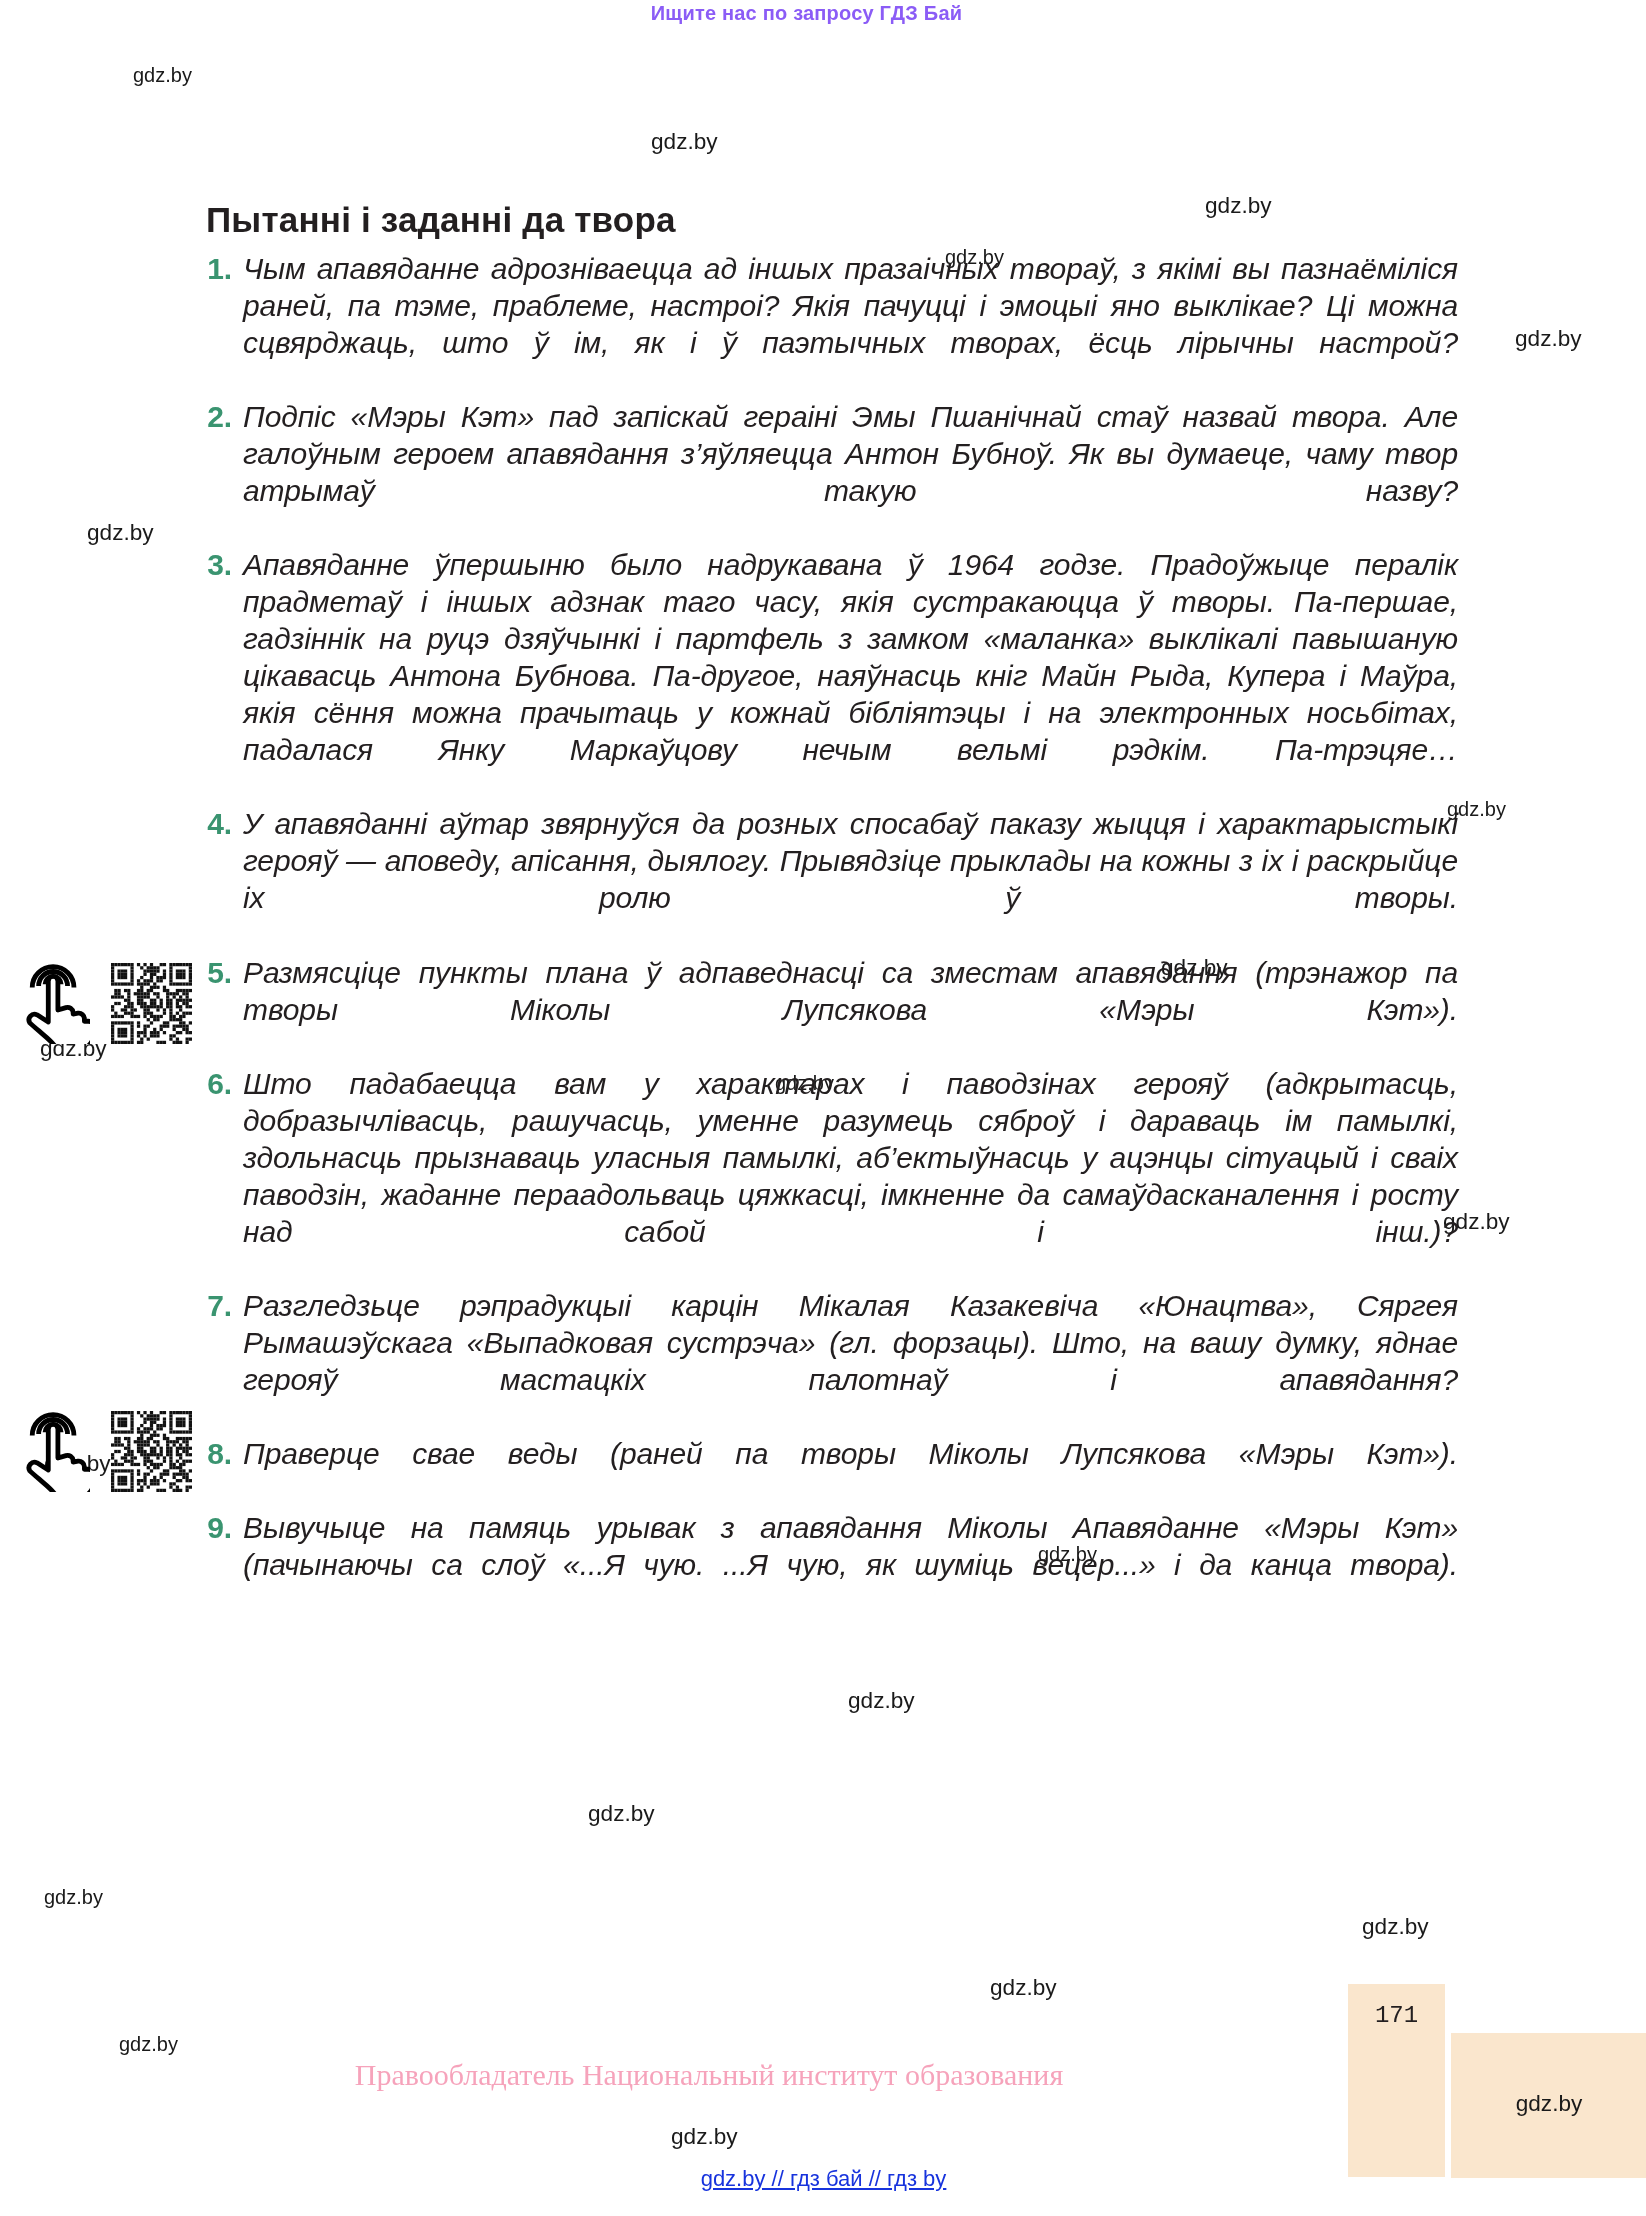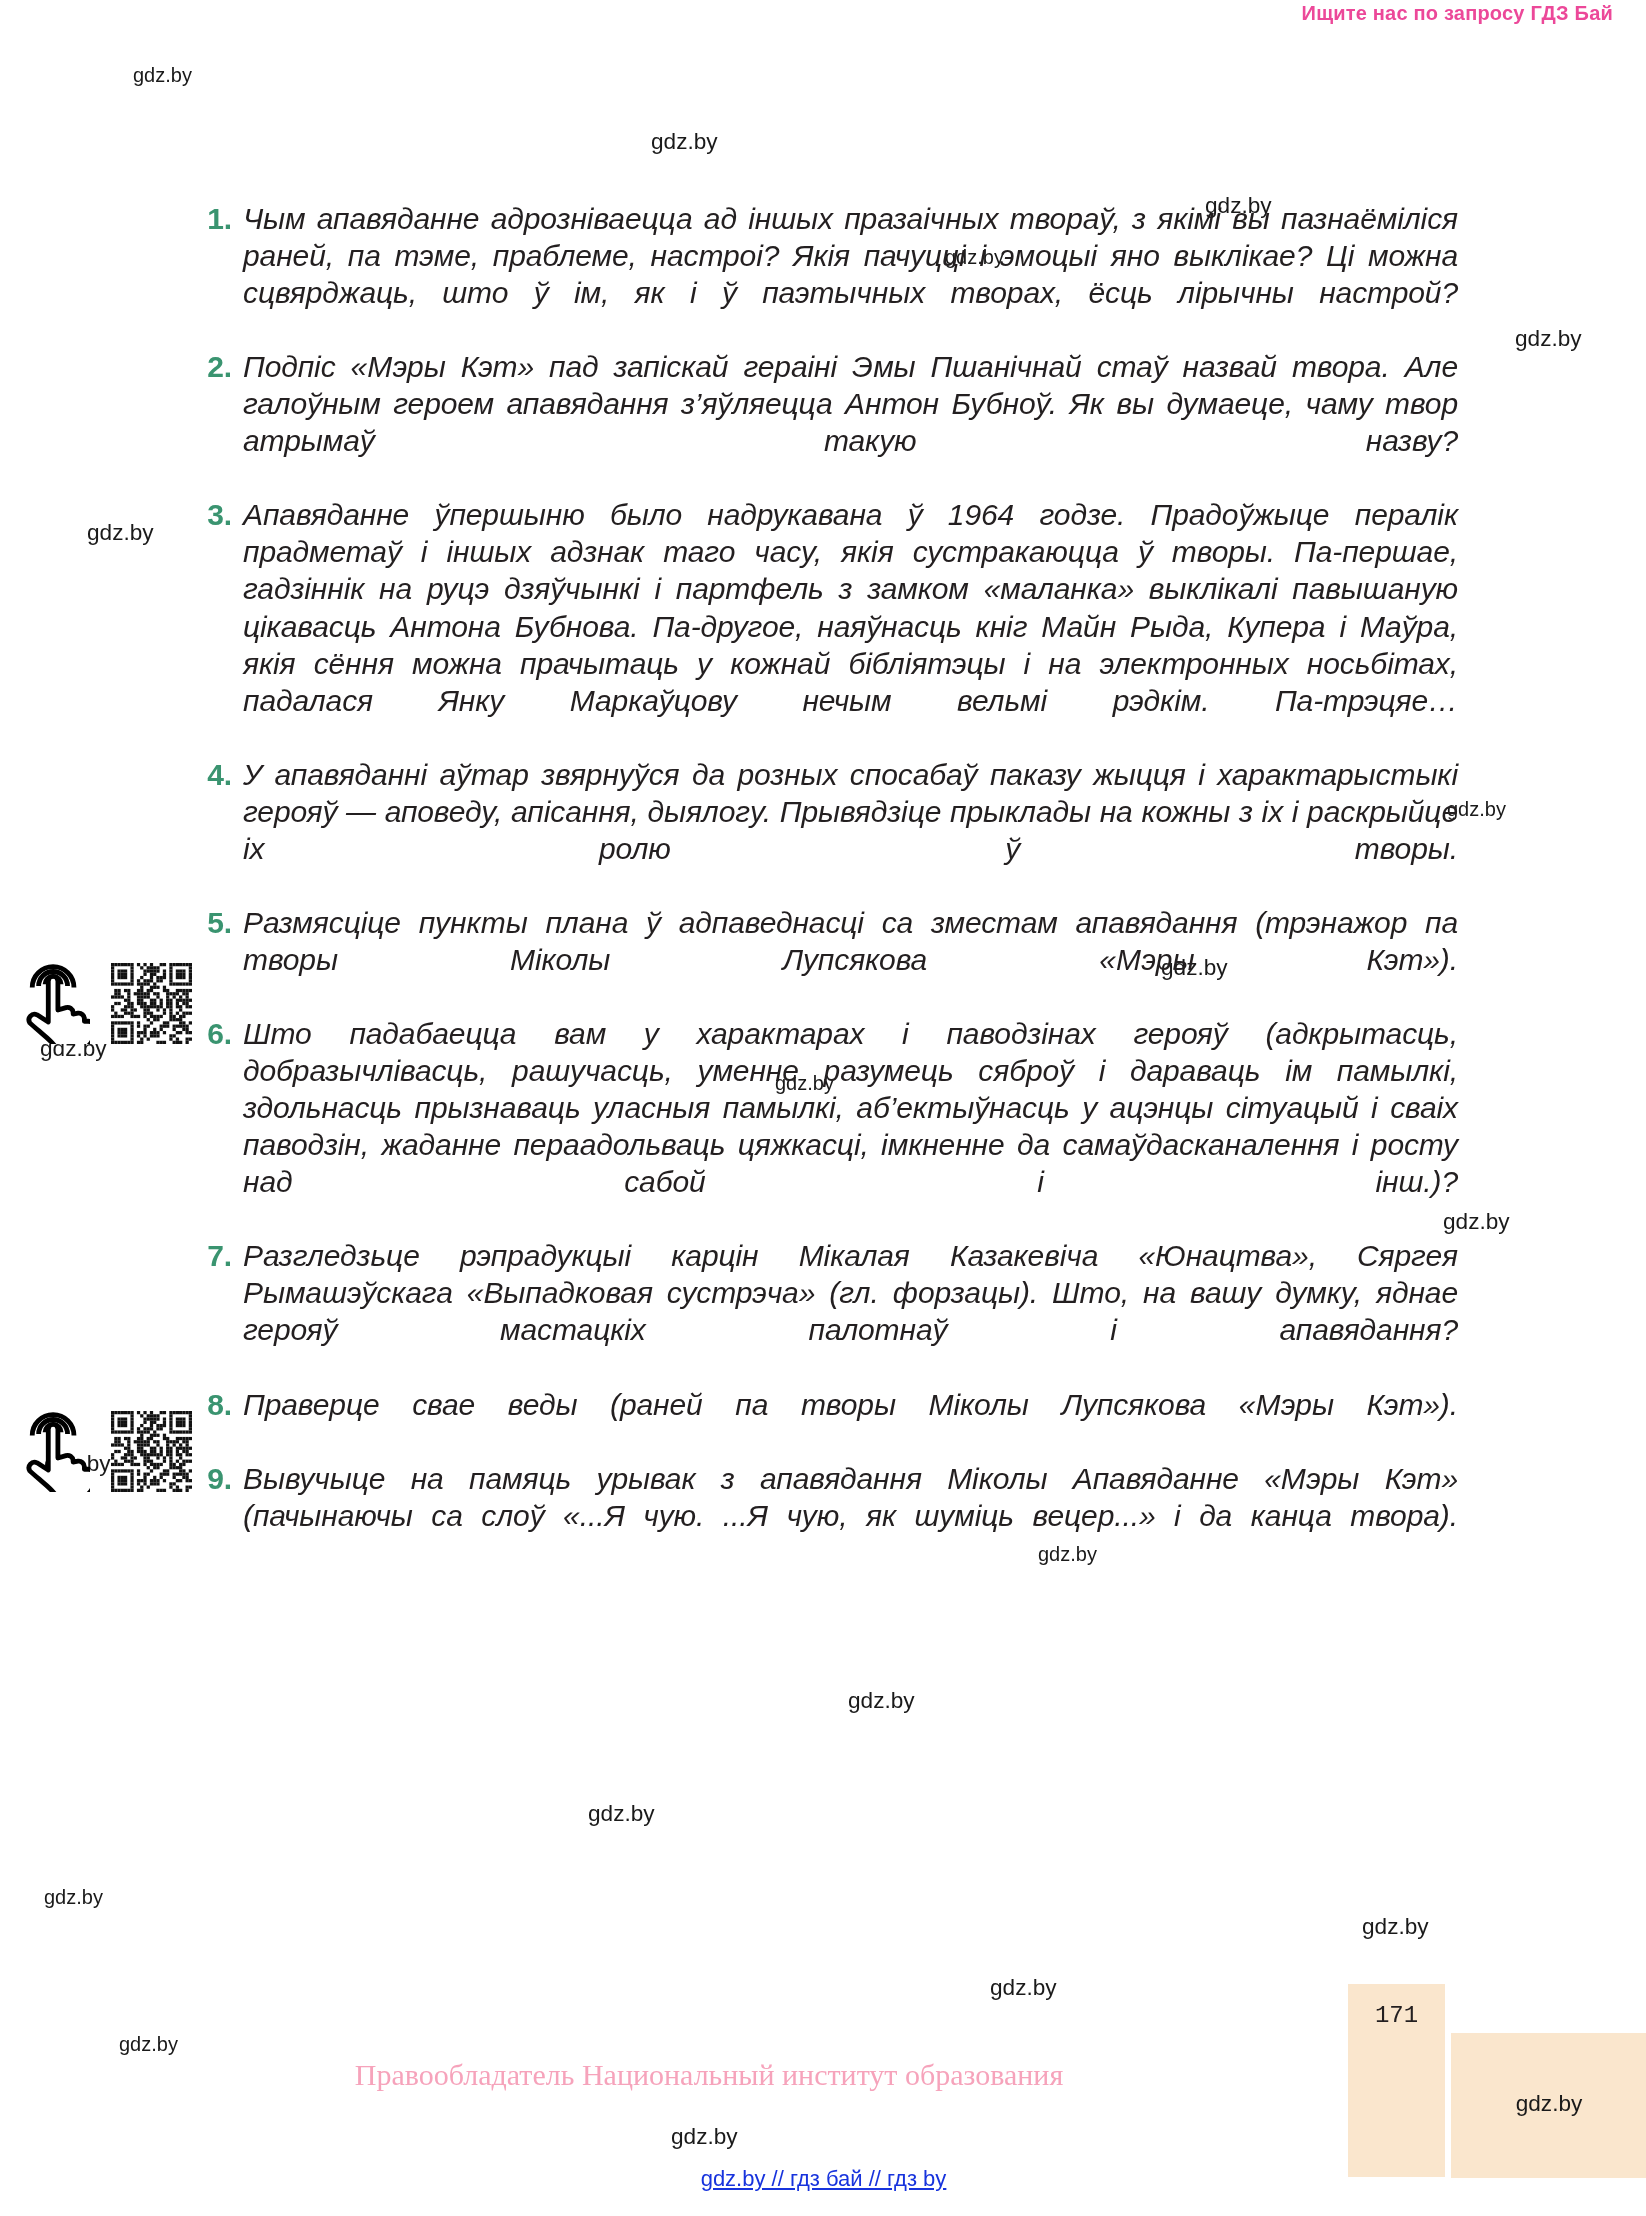--- a/index.html
+++ b/index.html
@@ -17,22 +17,22 @@
     background: #ffffff;
     overflow: hidden;
   }
 
   
   .top-banner {
     position: absolute;
     top: 1.6px;
     left: 0;
     width: 1613px;
-    text-align: right;
-    color: #ec4899;
+    text-align: center;
+    color: #8b5cf6;
     font-size: 20px;
     font-weight: bold;
     letter-spacing: 0.2px;
     white-space: nowrap;
   }
 
   
   .wm {
     position: absolute;
     color: #1a1a1a;
@@ -198,20 +198,21 @@
       <div class="wm" style="left: 848px; top: 1688px;">gdz.by</div>
       <div class="wm" style="left: 588px; top: 1801px;">gdz.by</div>
       <div class="wm sm" style="left: 44px; top: 1886px;">gdz.by</div>
       <div class="wm" style="left: 1362px; top: 1914px;">gdz.by</div>
       <div class="wm" style="left: 990px; top: 1975px;">gdz.by</div>
       <div class="wm sm" style="left: 119px; top: 2033px;">gdz.by</div>
       <div class="wm" style="left: 671px; top: 2124px;">gdz.by</div>
     </div>
 
   <div class="content">
+    <div class="heading">Пытанні і заданні да твора</div>
     <ol class="qlist" id="qlist">
         <li class="qitem">
           <span class="num">1.</span>
           <span class="qtext">Чым апавяданне адрозніваецца ад іншых празаічных твораў, з якімі вы пазнаёміліся раней, па тэме, праблеме, настроі? Якія пачуцці і эмоцыі яно выклікае? Ці можна сцвярджаць, што ў ім, як і ў паэтычных творах, ёсць лірычны настрой?</span>
         </li>
         <li class="qitem">
           <span class="num">2.</span>
           <span class="qtext">Подпіс «Мэры Кэт» пад запіскай гераіні Эмы Пшанічнай стаў назвай твора. Але галоўным героем апавядання з’яўляецца Антон Бубноў. Як вы думаеце, чаму твор атрымаў такую назву?</span>
         </li>
         <li class="qitem">

